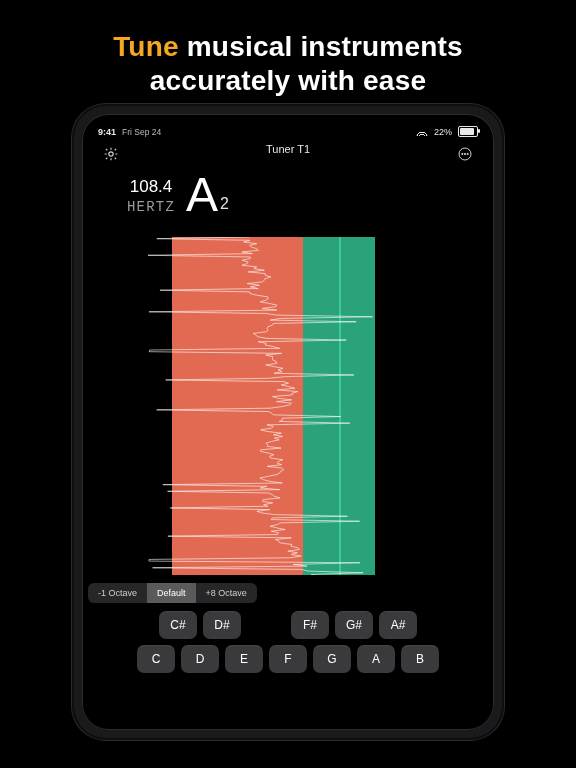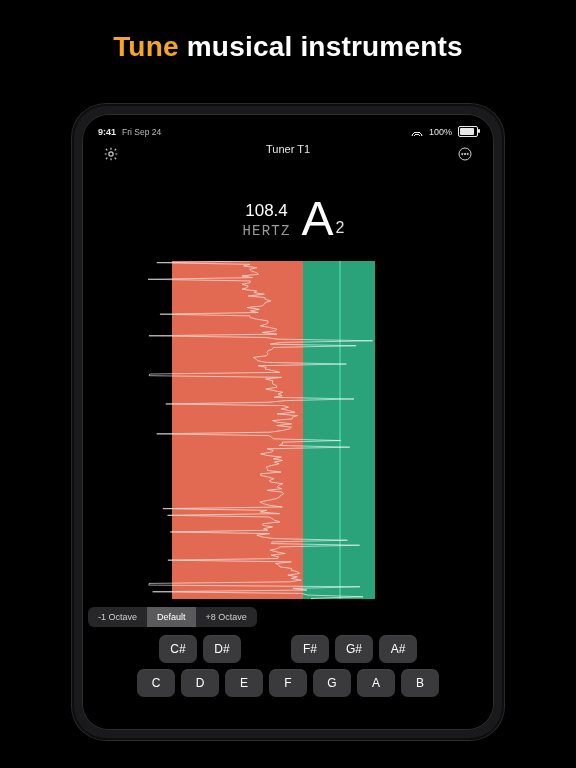--- a/index.html
+++ b/index.html
@@ -52,21 +52,21 @@
     border-radius:2px;}
   .batt{width:18px;height:9px;border:1px solid #e8e8e8;border-radius:2px;position:relative;}
   .batt::after{content:"";position:absolute;right:-3px;top:2px;width:2px;height:4px;background:#e8e8e8;border-radius:1px;}
   .batt .fill{position:absolute;left:1px;top:1px;bottom:1px;width:14px;background:#e8e8e8;border-radius:1px;}
   
   .nav{display:flex;align-items:flex-start;justify-content:space-between;padding:4px 12px 6px;}
   .nav .title{flex:1;text-align:center;font-size:11px;color:#e8e8e8;}
   .iconbtn{width:22px;height:22px;display:flex;align-items:center;justify-content:center;color:#cfcfcf;}
   .iconbtn svg{width:16px;height:16px;}
   
-  .readout{display:flex;align-items:flex-start;justify-content:center;padding:6px 28px 6px;margin-top:24px;}
+  .readout{display:flex;align-items:flex-start;justify-content:flex-start;padding:6px 28px 6px;}
   .ro-col{display:flex;flex-direction:column;align-items:center;min-width:70px;}
   .ro-val{font-size:17px;font-weight:400;color:#fff;}
   .ro-lab{font-size:14px;letter-spacing:1.2px;color:var(--muted);margin-top:2px;font-family:Liberation Mono, monospace;}
   .note{display:flex;align-items:flex-end;justify-content:center;gap:2px;transform:translateY(-6px);}
   .note .n{font-size:48px;font-weight:400;line-height:1;color:#fff;}
   .note .o{font-size:16px;color:#e0e0e0;transform:translateY(-6px);}
   
   .wave{position:relative;margin:6px 18px 8px;height:338px;border-radius:2px;overflow:hidden;background:#000;}
   .zone{position:absolute;top:0;bottom:0;}
   .zone.red{background:var(--red);}
@@ -93,34 +93,35 @@
   .row.sharps{gap:6px;}
   .row.sharps .gap{width:38px;height:28px;visibility:hidden;}
 </style>
 </head>
 <body>
 <div class="page">
 
   <div class="headline">
     <span class="accent">Tune</span>
     <span class="white">musical instruments</span><br>
+    <span class="white">accurately with ease</span>
   </div>
 
   <div class="device">
     <div class="bezel">
       <div class="screen">
 
         <div class="status">
           <div class="left">
             <span class="time">9:41</span>
             <span class="date">Fri Sep 24</span>
           </div>
           <div class="right">
             <span class="wifi"></span>
-            <span>100%</span>
+            <span>22%</span>
             <span class="batt">
                 <span class="fill"></span>
               </span>
           </div>
         </div>
 
         <div class="nav">
           <div class="iconbtn">
             <svg viewBox="0 0 24 24" fill="none" stroke="currentColor" stroke-width="1.8">
               <circle cx="12" cy="12" r="3.2"></circle>

